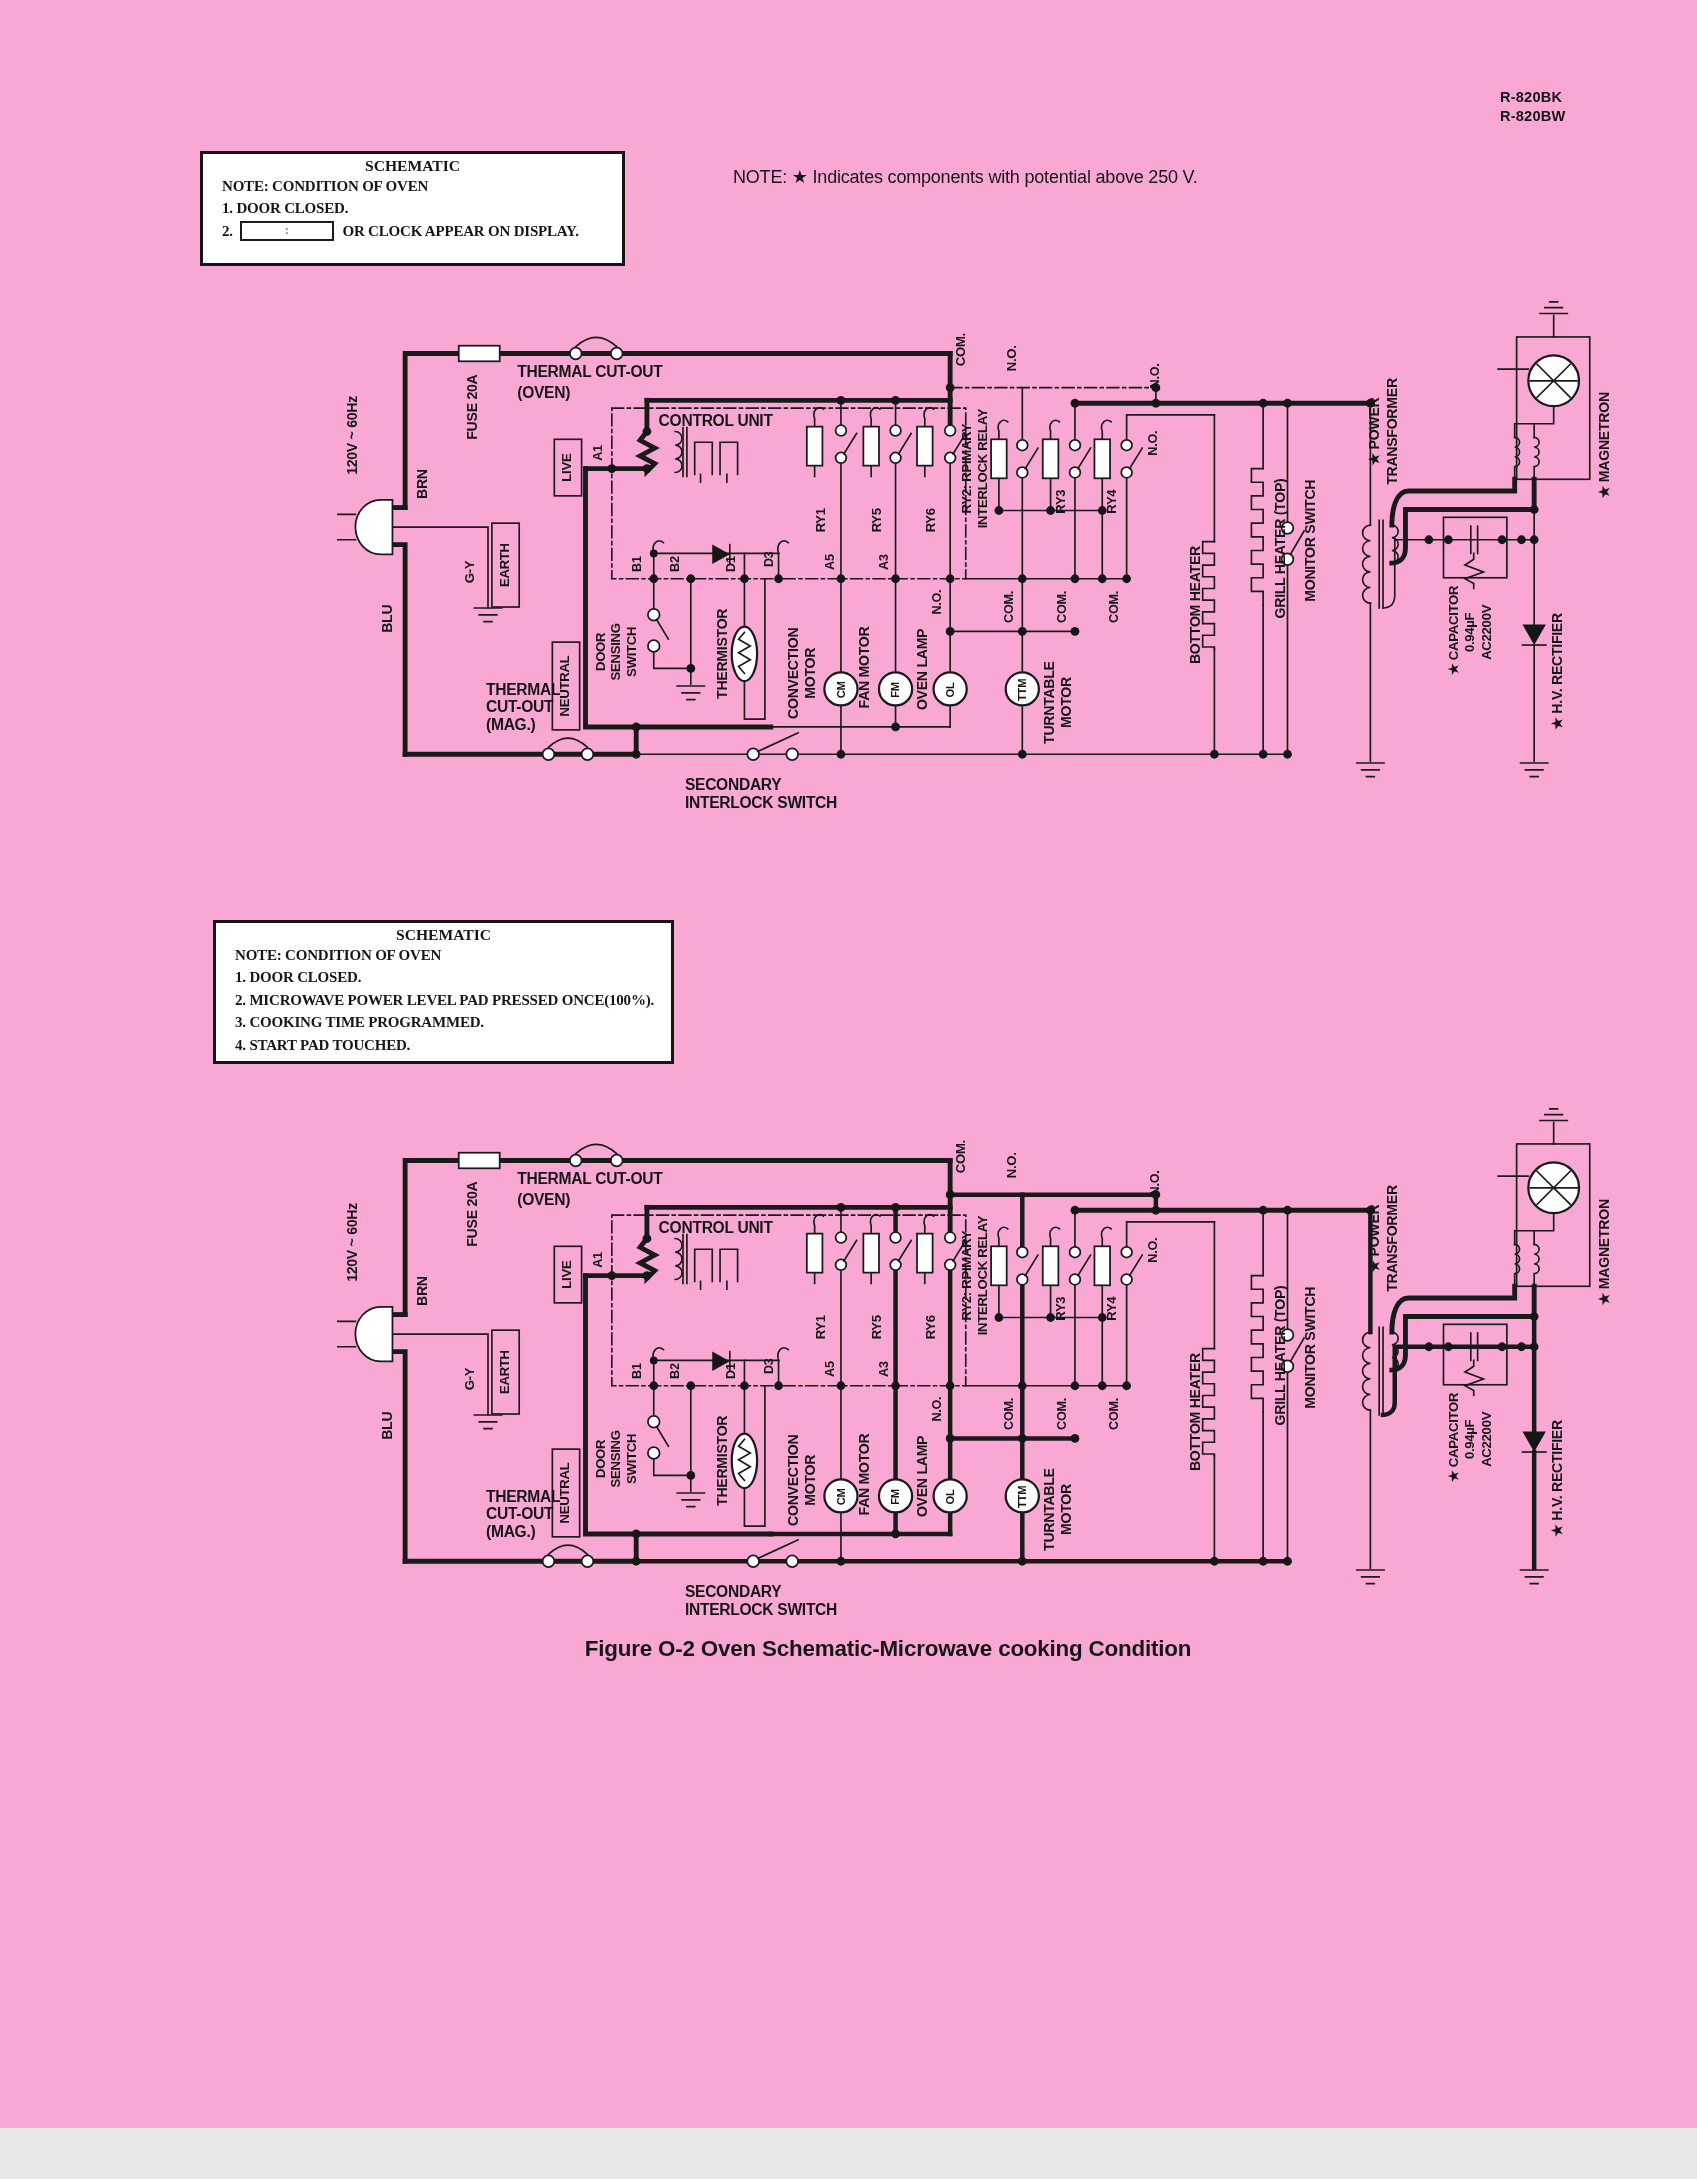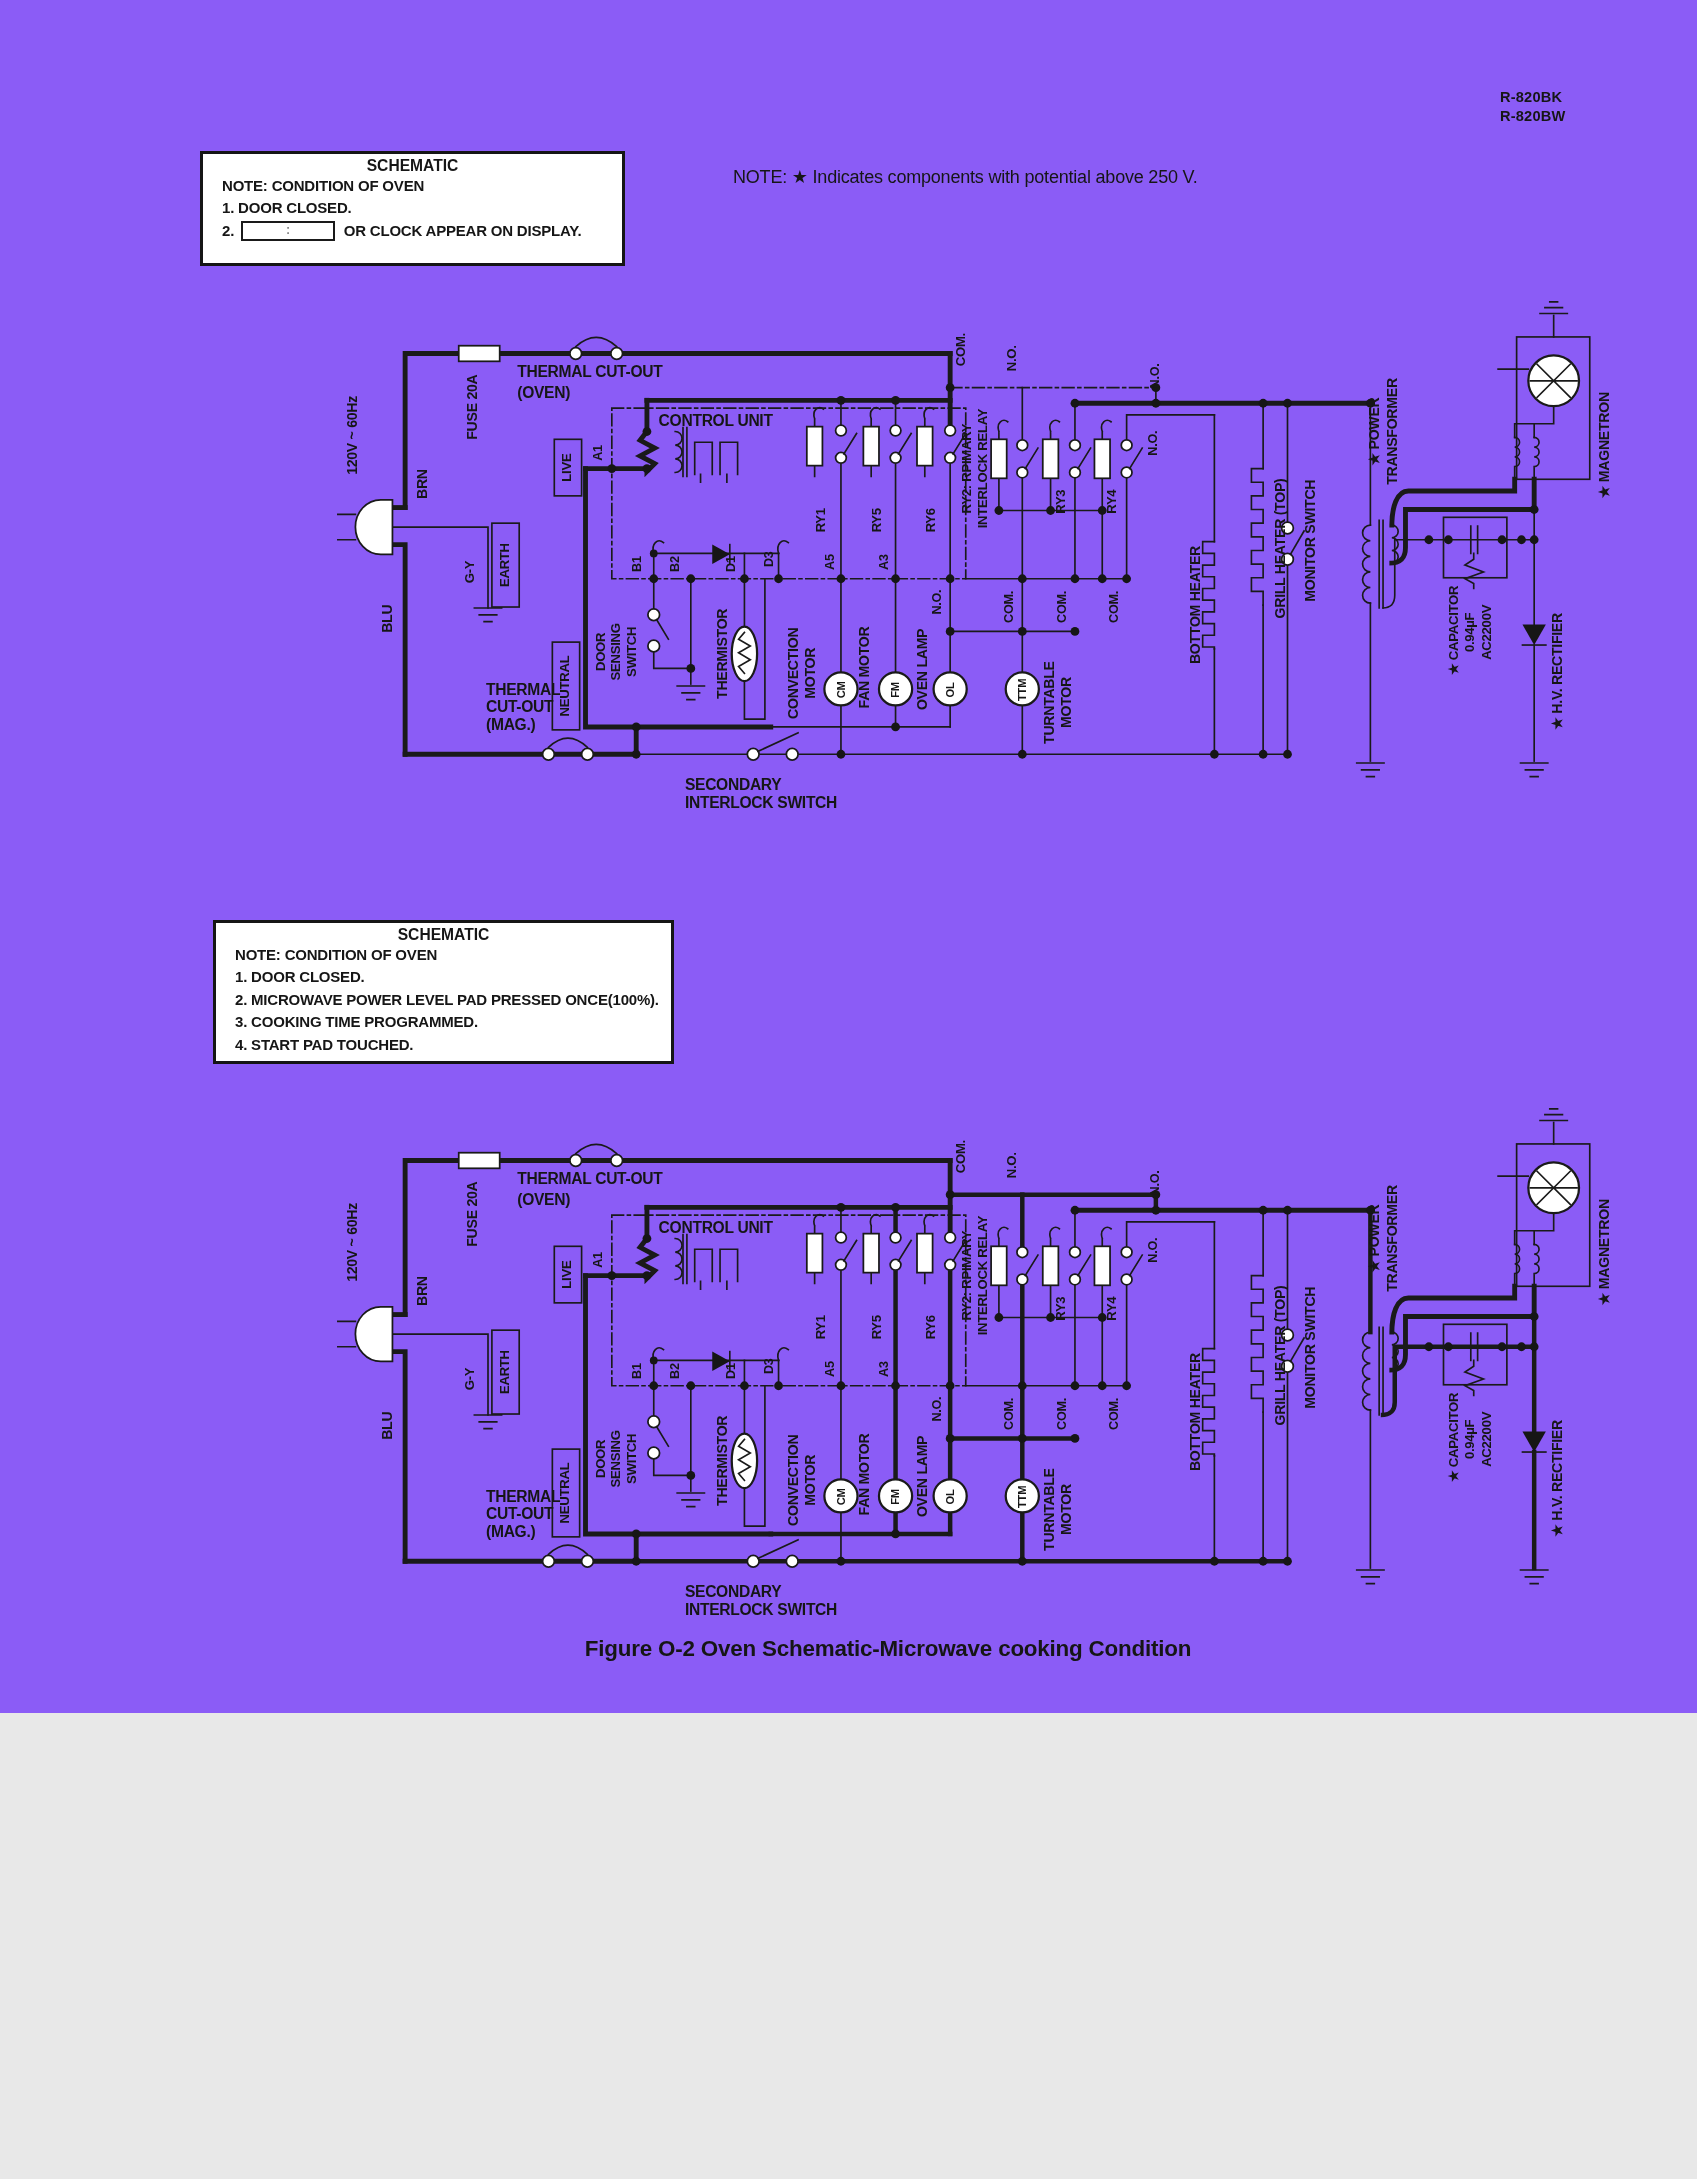--- a/index.html
+++ b/index.html
@@ -1,22 +1,22 @@
 <!DOCTYPE html>
 <html><head>
 <meta charset="utf-8">
 <style>
   html,body{margin:0;padding:0;background:#e8e8e8;}
-  .page{position:relative;width:1698px;height:1713px;background:#8b5cf6;
+  .page{position:relative;width:1698px;height:2128px;background:#f9a8d4;
         font-family:"Liberation Sans",sans-serif;color:#161616;overflow:hidden;}
   .abs{position:absolute;}
   
   .model{left:1500px;top:88px;font-size:14.6px;font-weight:700;line-height:18.5px;letter-spacing:0.2px;}
   
-  .notebox{border:3.4px solid #151515;background:#fff;font-weight:700;}
+  .notebox{border:3.4px solid #151515;background:#fff;font-weight:700;font-family:Liberation Serif, serif;}
   .notebox .nb-title{text-align:center;font-size:15.6px;padding-top:2.9px;}
   .notebox .nb-line{font-size:15px;line-height:22.4px;padding-left:19px;letter-spacing:-0.2px;white-space:nowrap;}
   .nb-item2{display:flex;align-items:center;}
   .display-box{display:inline-block;width:90px;height:15.6px;border:2.4px solid #1a1a1a;margin:0 8.8px 0 6.8px;
                font-size:12.7px;color:#8a8a8a;text-align:center;line-height:14.6px;font-weight:700;}
   .starnote{left:733px;top:166px;font-size:18px;font-weight:400;letter-spacing:-0.2px;}
   .caption{font-size:22.4px;font-weight:700;text-align:center;letter-spacing:-0.2px;}
   .schematic-host{position:absolute;left:332px;width:1365px;height:532px;}
   
   svg text{font-family:"Liberation Sans",sans-serif;font-weight:700;fill:#161616;letter-spacing:-0.3px;}

